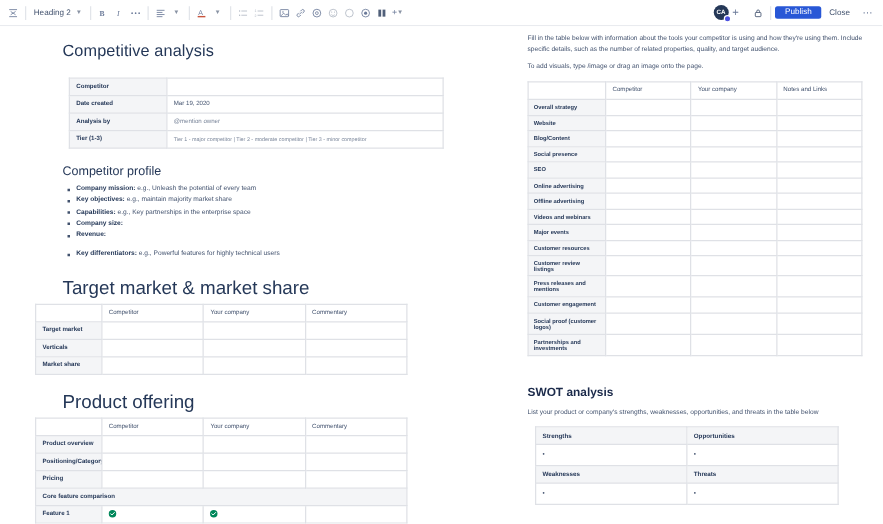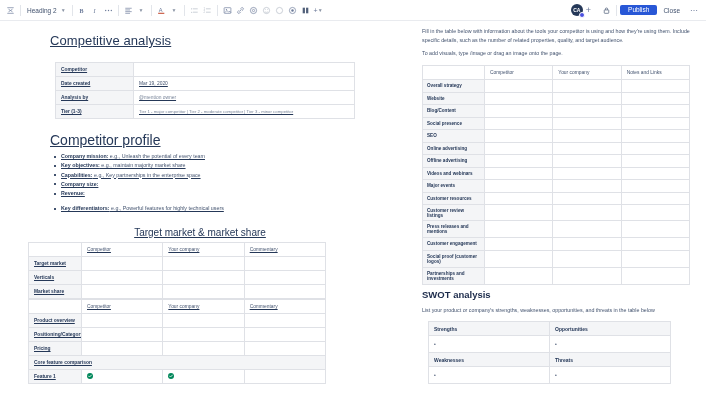--- a/index.html
+++ b/index.html
@@ -70,39 +70,37 @@
   
   .canvas {
     position: relative;
     width: 706px; height: 398px;
     background: #fff;
   }
   .col-left {
     position: absolute; left: 0; top: 0; width: 400px; height: 398px;
     padding: 6px 50px 0 50px;
     overflow: hidden;
-    text-decoration: underline;
   }
   .col-right {
     position: absolute; left: 400px; top: 0; width: 306px; height: 398px;
     padding: 6px 16px 0 22px;
     overflow: hidden;
   }
 
   h1.doc-title {
     font-size: 13px; font-weight: 400; color: #253858;
     margin: 6px 0 14px 0; letter-spacing: 0.1px;
   }
   h2.sec-title {
-    font-size: 14px; font-weight: 500; color: #253858;
+    font-size: 10px; font-weight: 500; color: #253858;
     margin: 13px 0 4px 0;
   }
   h2.sec-title.big {
-    font-size: 10px;
-    text-align: center;
+    font-size: 15px;
   }
   h2.right-title {
     font-size: 9.5px; font-weight: 600; color: #1b2a4a;
     margin: 4px 0 6px 0;
   }
   p.helper {
     font-size: 5.3px; color: #42526e; line-height: 1.65;
     margin: 0 0 5px 0;
   }
 
@@ -366,20 +364,21 @@
         </tr>
         <tr>
           <td class="rowhdr">Market share</td>
           <td></td>
             <td></td>
             <td></td>
         </tr>
       </tbody>
     </table>
 
+    <h2 class="sec-title big">Product offering</h2>
     <table class="doc" style="margin-left:-22px;width:298px;">
       <thead>
         <tr>
           <th class="colhdr" style="width:53px;"></th>
           <th class="colhdr">Competitor</th>
           <th class="colhdr">Your company</th>
           <th class="colhdr">Commentary</th>
         </tr>
       </thead>
       <tbody>
@@ -529,21 +528,21 @@
           </tr>
         <tr>
             <td class="rowhdr" style="height:17px;">Partnerships and investments</td>
             <td></td>
             <td></td>
             <td></td>
           </tr>
       </tbody>
     </table>
 
-    <h2 class="right-title" style="margin-top:4px;">SWOT analysis</h2>
+    <h2 class="right-title" style="margin-top:24px;">SWOT analysis</h2>
     <p class="helper" style="margin-bottom:7px;">List your product or company's strengths, weaknesses, opportunities, and threats in the table below</p>
 
     <table class="doc swot" style="width:243px;margin-left:6px;">
       <tbody>
         <tr>
           <td class="rowhdr" style="width:50%;height:13px;">Strengths</td>
           <td class="rowhdr" style="width:50%;height:13px;">Opportunities</td>
         </tr>
         <tr>
           <td class="dot-cell">•</td>

